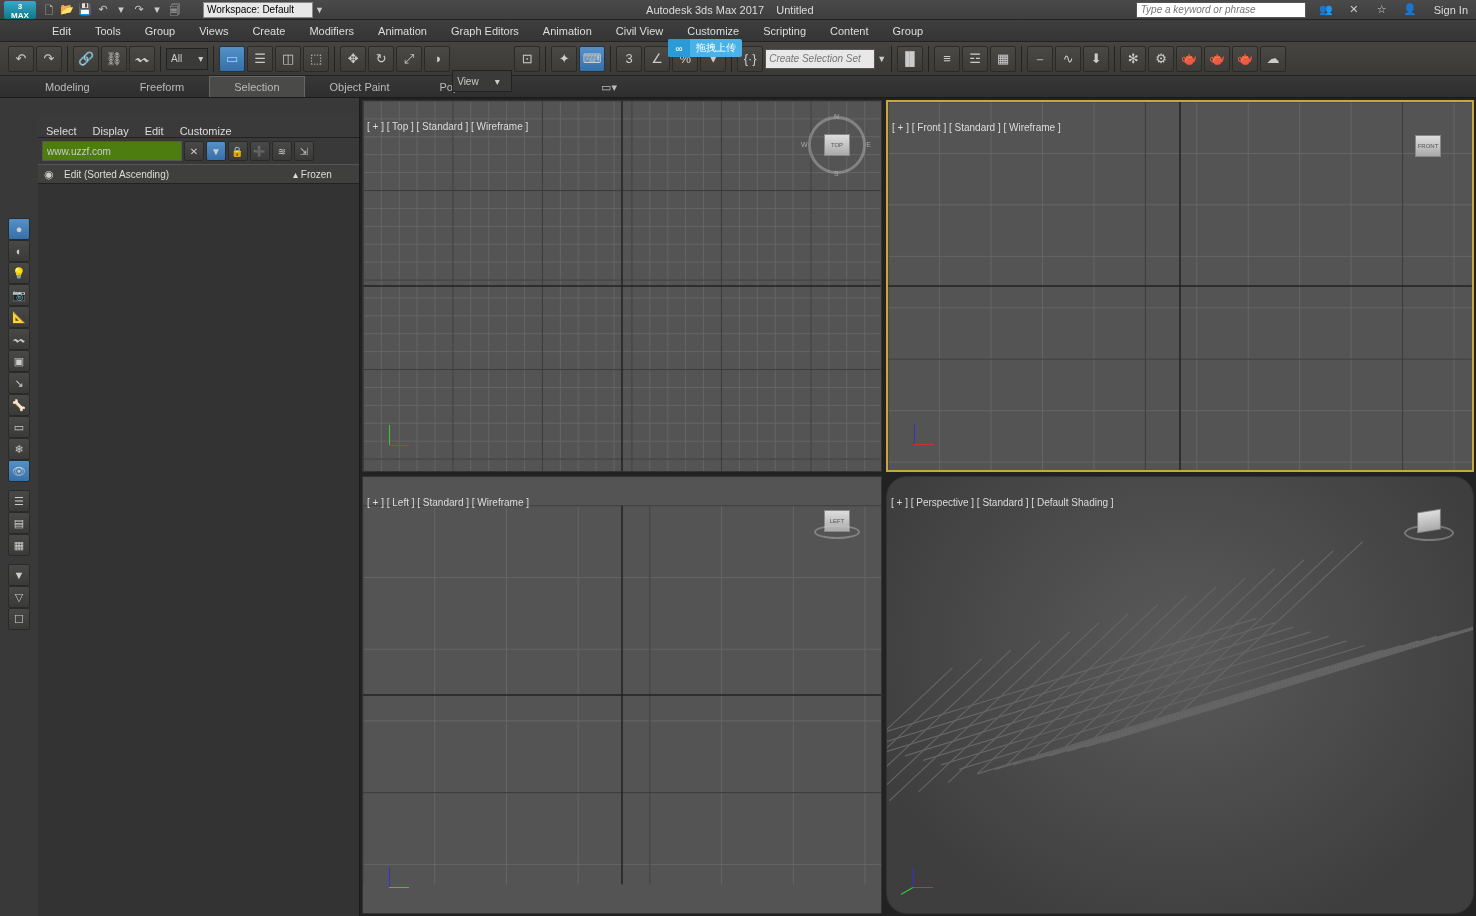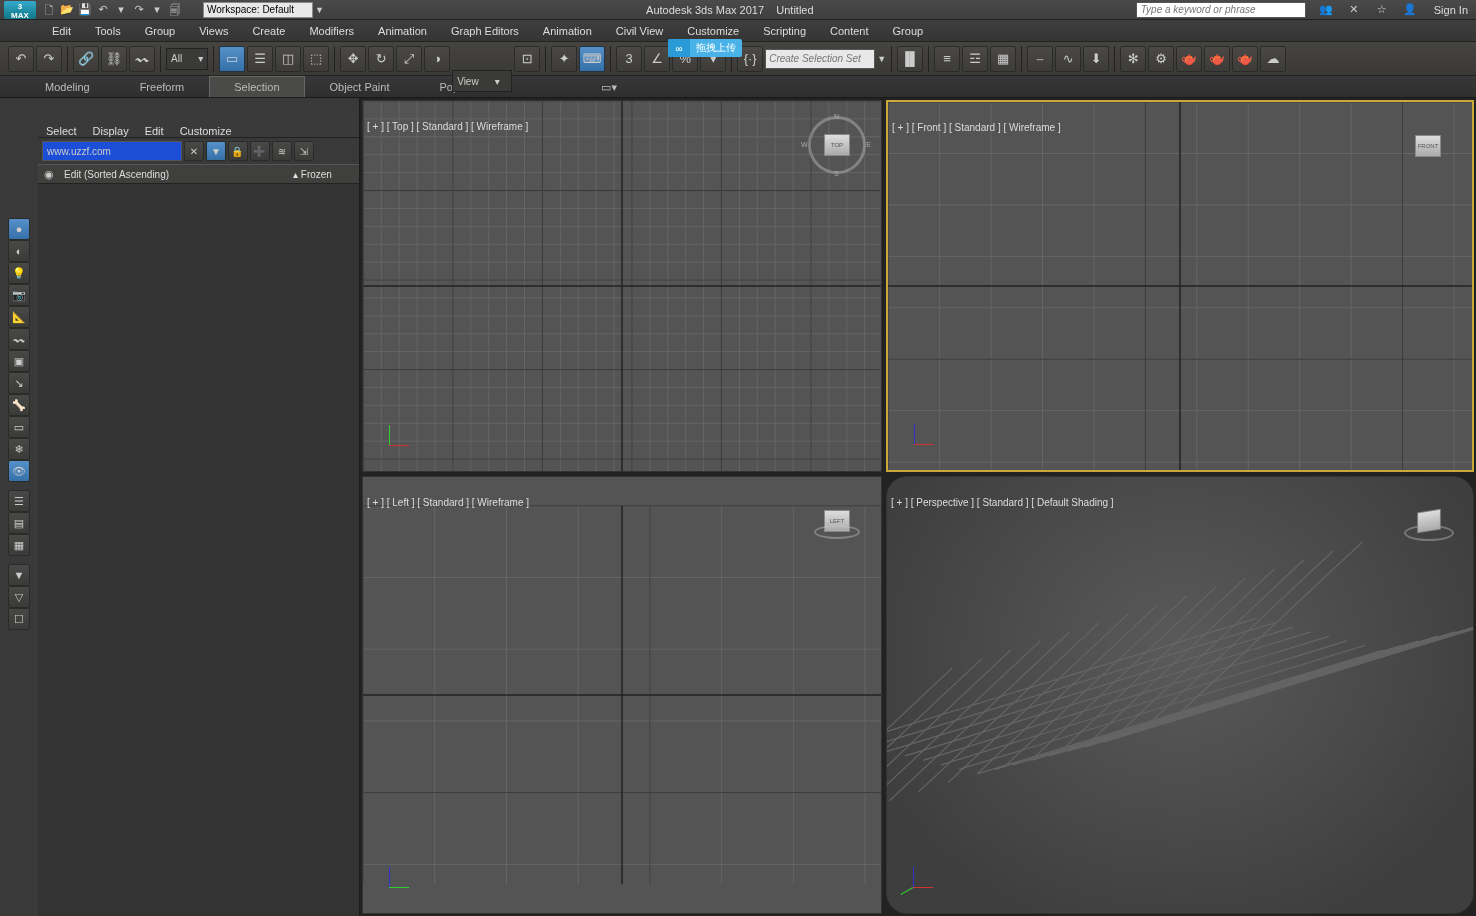--- a/index.html
+++ b/index.html
@@ -40,21 +40,21 @@
 .ribbon .mini { margin-left:auto; margin-right:850px; width:30px; text-align:center; }
 
 
 .content { display:flex; height:818px; }
 
 
 .se-panel { width:360px; background:#393939; border-right:1px solid #1a1a1a; display:flex; flex-direction:column; padding-top:16px; }
 .se-tabs { height:24px; background:#3a3a3a; display:flex; align-items:flex-end; padding:0 8px; gap:16px; border-bottom:1px solid #222; margin-left:38px; }
 .se-tabs span { color:#ddd; font-size:11px; cursor:pointer; }
 .se-search { height:26px; display:flex; align-items:center; padding:0 4px; gap:2px; margin-left:38px; }
-.se-search input { flex:1; height:20px; background:#1d4ed8; border:1px solid #555; color:#ccc; font-size:10px; padding:0 4px; max-width:140px; }
+.se-search input { flex:1; height:20px; background:#4d7c0f; border:1px solid #555; color:#ccc; font-size:10px; padding:0 4px; max-width:140px; }
 .se-search .ibtn { width:20px; height:20px; background:linear-gradient(#484846,#3a3a38); border:1px solid #2a2a28; border-radius:2px; display:flex; align-items:center; justify-content:center; cursor:pointer; font-size:10px; color:#ccc; }
 .se-search .ibtn.active{ background:linear-gradient(#5590c8,#3670a8); }
 .se-hdr { height:20px; background:#3f3f3d; display:flex; align-items:center; padding:0 6px; border-top:1px solid #555; border-bottom:1px solid #222; margin-left:38px; }
 .se-hdr .icon-col { width:20px; }
 .se-hdr .name { flex:1; color:#ddd; font-size:10px; }
 .se-hdr .frozen { width:60px; color:#ddd; font-size:10px; text-align:left; }
 .se-icons { width:38px; background:#393939; display:flex; flex-direction:column; align-items:center; padding-top:0; gap:0; position:absolute; left:0; top:120px; }
 .se-icons .ib { width:22px; height:22px; background:linear-gradient(#484846,#3a3a38); border:1px solid #2a2a28; border-radius:2px; margin-bottom:0; display:flex; align-items:center; justify-content:center; cursor:pointer; font-size:11px; color:#ccc; }
 .se-icons .ib.active { background:linear-gradient(#5590c8,#3670a8); }
 .se-icons .gap { height:8px; }

